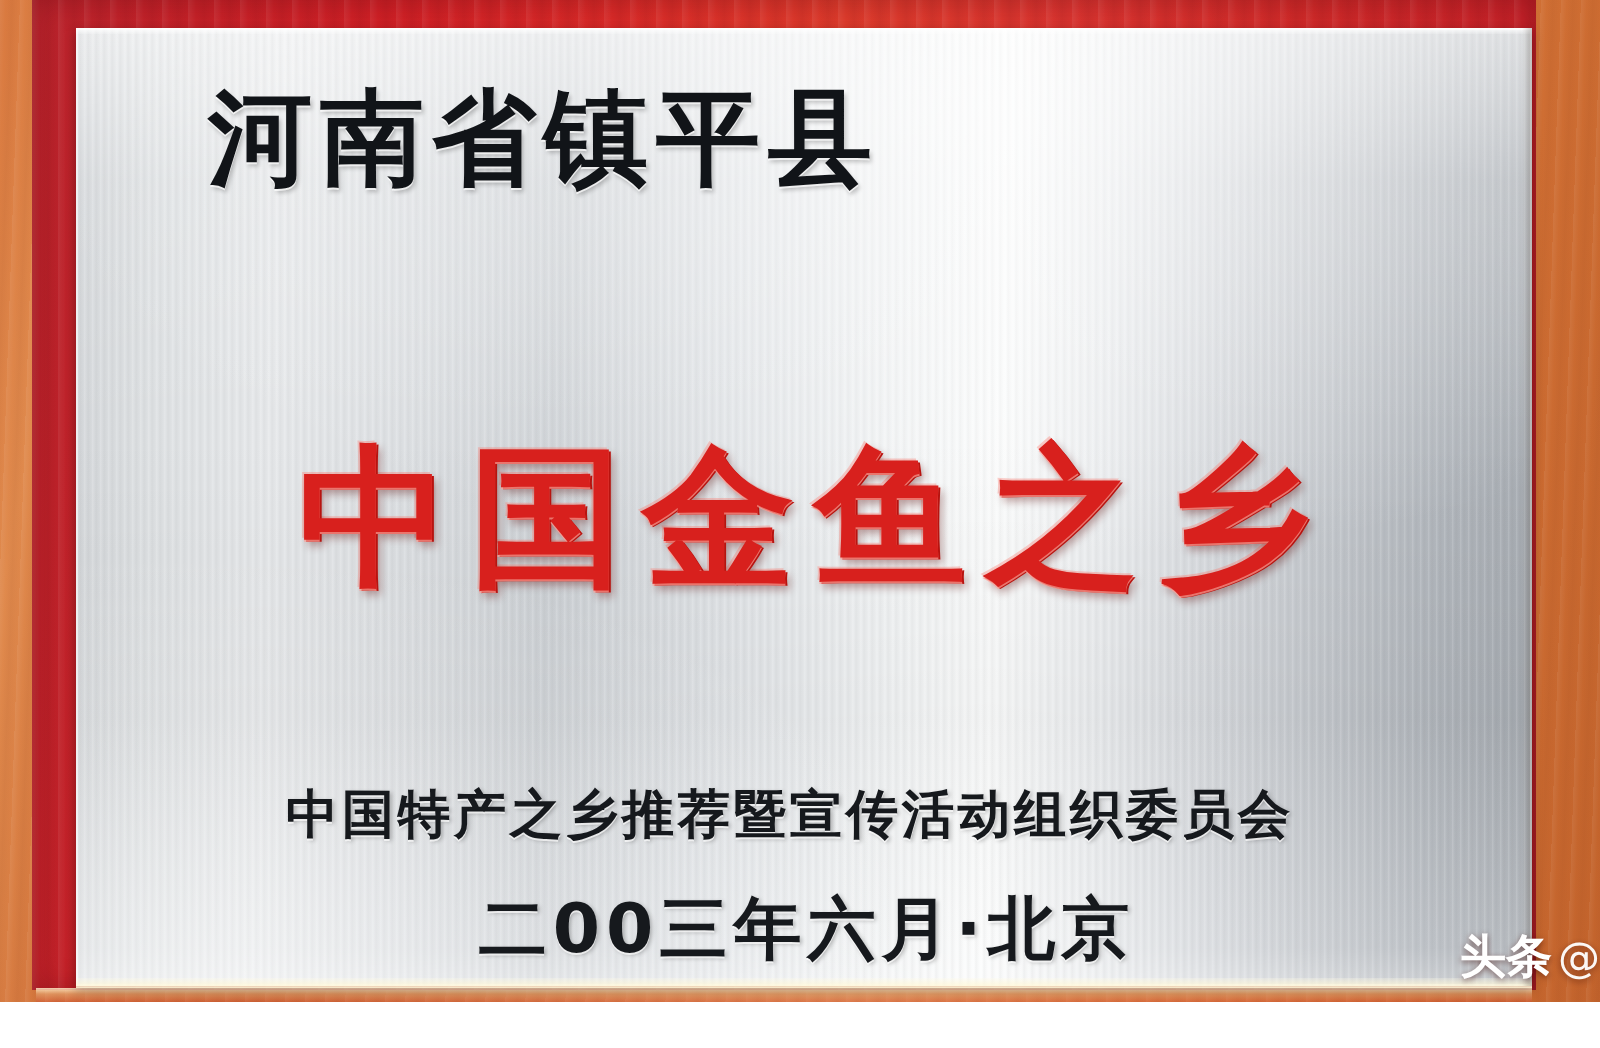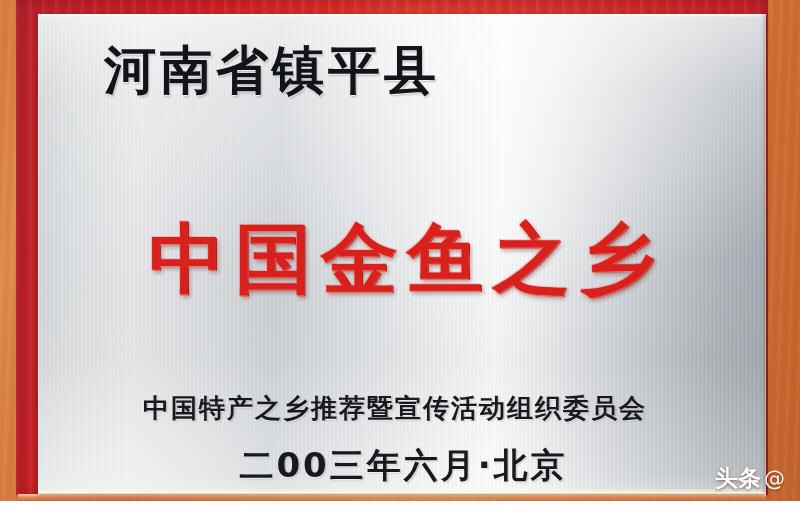--- a/index.html
+++ b/index.html
@@ -252,21 +252,21 @@
     color: #16191d;
     text-shadow:
       0 1px 0 rgba(255,255,255,0.70),
       1px 1px 2px rgba(0,0,0,0.25);
     white-space: nowrap;
   }
 
   
   .watermark {
     position: absolute;
-    right: 15px;
+    right: 0;
     bottom: 7px;
     display: flex;
     align-items: center;
     gap: 3px;
     font-family: "DejaVu Sans", "Liberation Sans", sans-serif;
     font-size: 23px;
     font-weight: 700;
     color: #ffffff;
     letter-spacing: 0px;
     text-shadow: 0 1px 3px rgba(60,10,5,0.55);

